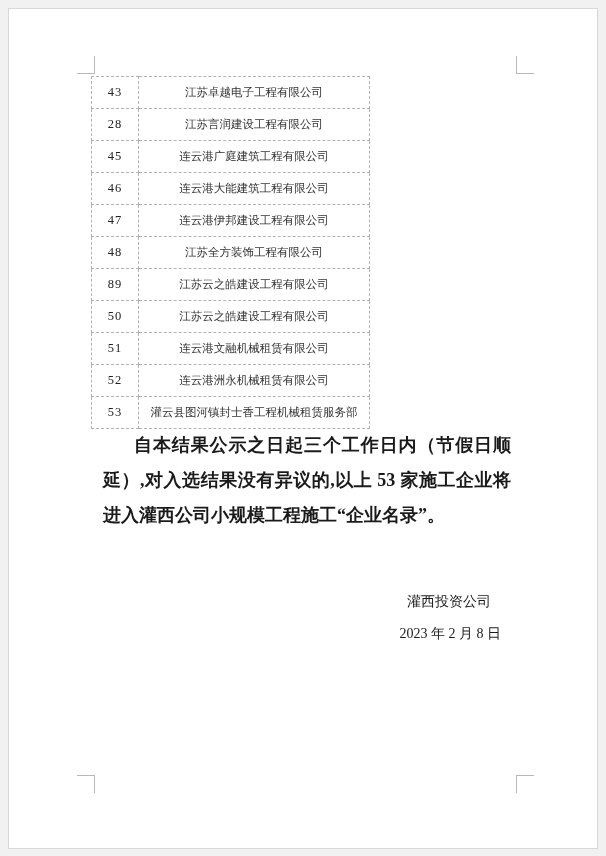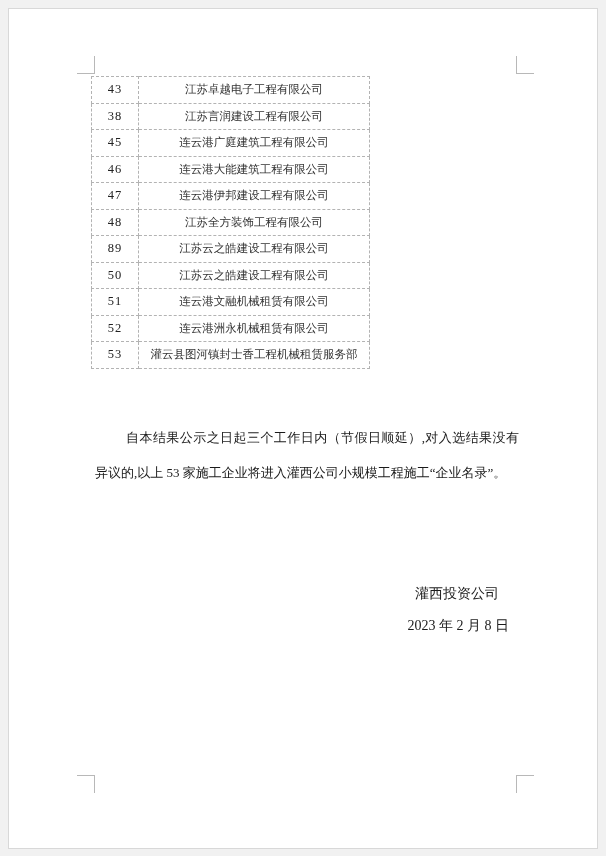--- a/index.html
+++ b/index.html
@@ -1,15 +1,15 @@
 <!DOCTYPE html>
 <html><head>
 <meta charset="utf-8">
 <style>
-  * { margin:0; padding:0; box-sizing:border-box; }
+  * { margin:0; padding:8px; box-sizing:border-box; }
   html,body { width:606px; height:856px; overflow:hidden; }
   body {
     background:#f1f1f1;
     font-family:"Liberation Serif","DejaVu Serif",serif;
   }
   .page {
     position:absolute; left:8px; top:8px;
     width:590px; height:841px;
     background:#ffffff;
     border:1px solid #d8d8d8;
@@ -44,26 +44,27 @@
   td.cname {
     width:231px;
     font-size:11.5px;
     font-weight:normal;
     color:#333333;
   }
 
   .body-paragraph {
     position:absolute; left:86px; top:411px;
     width:424px;
-    font-size:13px;
+    font-size:18px;
     line-height:35px;
     color:#1a1a1a;
     text-align:justify;
     text-indent:31px;
     word-break:break-all;
+    font-weight:bold;
   }
   .sign-line {
     position:absolute;
     font-size:14px;
     color:#1a1a1a;
     text-align:right;
   }
   .sign-company { left:320px; top:576px; width:170px; }
   .sign-date    { left:310px; top:608px; width:190px; }
 </style>
@@ -77,21 +78,21 @@
   <div class="mark bl"></div>
   <div class="mark br"></div>
 
   <table class="company-table">
     <tbody>
       <tr>
         <td class="num">43</td>
         <td class="cname">江苏卓越电子工程有限公司</td>
       </tr>
       <tr>
-        <td class="num">38</td>
+        <td class="num">28</td>
         <td class="cname">江苏言润建设工程有限公司</td>
       </tr>
       <tr>
         <td class="num">45</td>
         <td class="cname">连云港广庭建筑工程有限公司</td>
       </tr>
       <tr>
         <td class="num">46</td>
         <td class="cname">连云港大能建筑工程有限公司</td>
       </tr>

